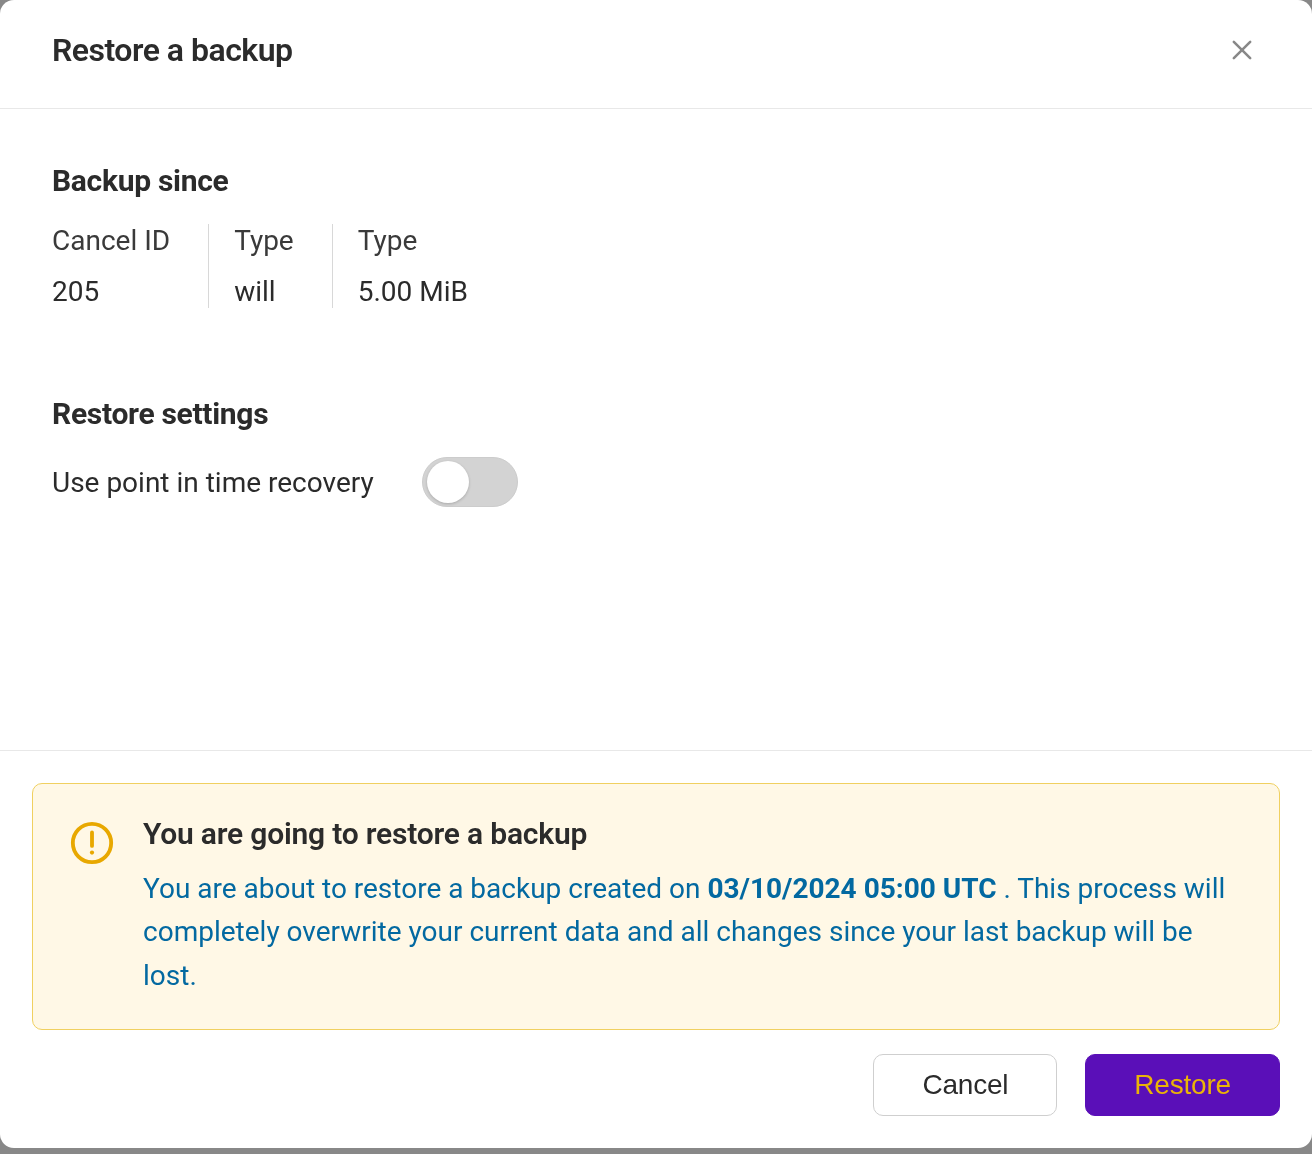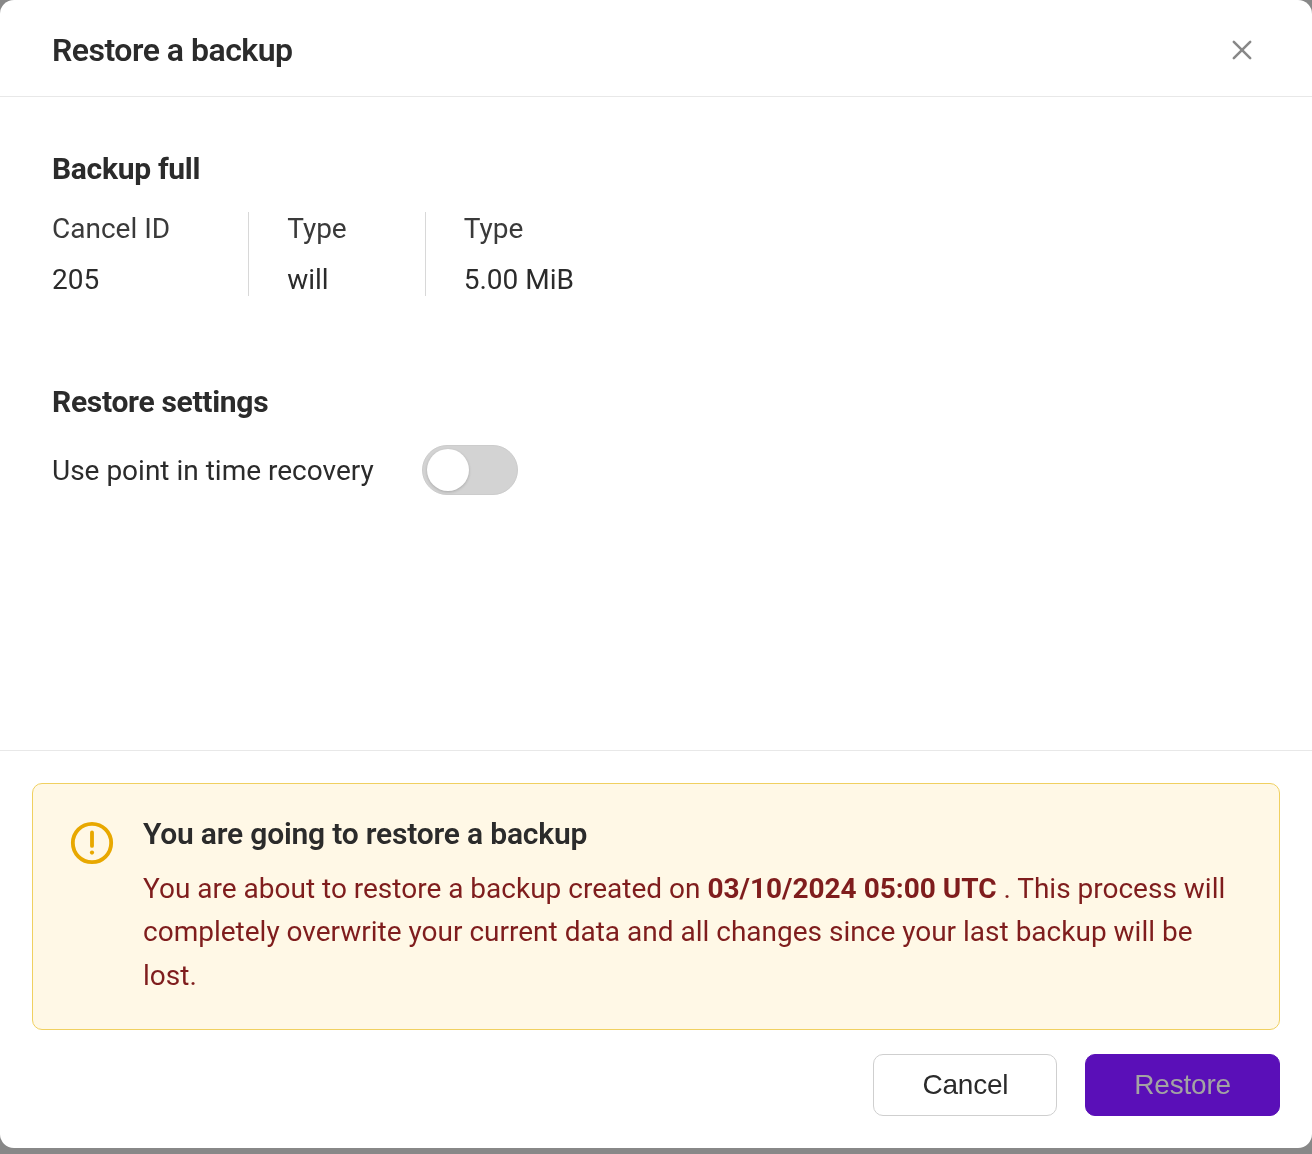--- a/index.html
+++ b/index.html
@@ -22,21 +22,21 @@
       height: 1148px;
       border-radius: 14px;
       display: flex;
       flex-direction: column;
       position: relative;
     }
     .modal-header {
       display: flex;
       align-items: center;
       justify-content: space-between;
-      padding: 28px 48px 24px 52px;
+      padding: 28px 48px 36px 52px;
       border-bottom: 1px solid #e8e8e8;
     }
     .modal-title {
       font-size: 32px;
       font-weight: 600;
       color: #2b2b2b;
       letter-spacing: -0.5px;
     }
     .close-btn {
       background: none;
@@ -66,22 +66,21 @@
     .info-row {
       display: flex;
       align-items: stretch;
       margin-bottom: 88px;
     }
     .info-cell {
       padding-right: 38px;
     }
     .info-cell.with-border {
       border-left: 1px solid #d8d8d8;
-      padding-left: 38px;
-      margin-left: 40px;
+      padding-left: 25px;
     }
     .info-label {
       font-size: 28px;
       color: #3a3a3a;
       font-weight: 400;
       margin-bottom: 18px;
     }
     .info-value {
       font-size: 28px;
       color: #2b2b2b;
@@ -140,21 +139,21 @@
     }
     .alert-title {
       font-size: 30px;
       font-weight: 600;
       color: #2b2b2b;
       margin-bottom: 16px;
       letter-spacing: -0.2px;
     }
     .alert-text {
       font-size: 28px;
-      color: #7f1d1d;
+      color: #0369a1;
       line-height: 1.55;
       font-weight: 400;
     }
     .alert-text .bold {
       font-weight: 700;
     }
     .button-row {
       display: flex;
       justify-content: flex-end;
       gap: 28px;
@@ -167,40 +166,40 @@
       cursor: pointer;
       letter-spacing: -0.2px;
     }
     .btn-secondary {
       background: #fff;
       color: #2b2b2b;
       border: 1.5px solid #cfcfcf;
     }
     .btn-primary {
       background: #5a0fb8;
-      color: #a3a3a3;
+      color: #eab308;
       border: 1.5px solid #5a0fb8;
     }
   </style>
 </head>
 <body>
 
 <div class="modal">
   <div class="modal-header">
     <h1 class="modal-title">Restore a backup</h1>
     <button class="close-btn">
       <svg viewBox="0 0 24 24" fill="none" stroke="currentColor" stroke-width="2.2" stroke-linecap="round">
         <line x1="5" y1="5" x2="19" y2="19"></line>
         <line x1="19" y1="5" x2="5" y2="19"></line>
       </svg>
     </button>
   </div>
 
   <div class="modal-body">
-    <h2 class="section-heading">Backup full</h2>
+    <h2 class="section-heading">Backup since</h2>
     <div class="info-row">
       <div class="info-cell">
         <div class="info-label">Cancel ID</div>
         <div class="info-value">205</div>
       </div>
       <div class="info-cell with-border">
         <div class="info-label">Type</div>
         <div class="info-value">will</div>
       </div>
       <div class="info-cell with-border">

